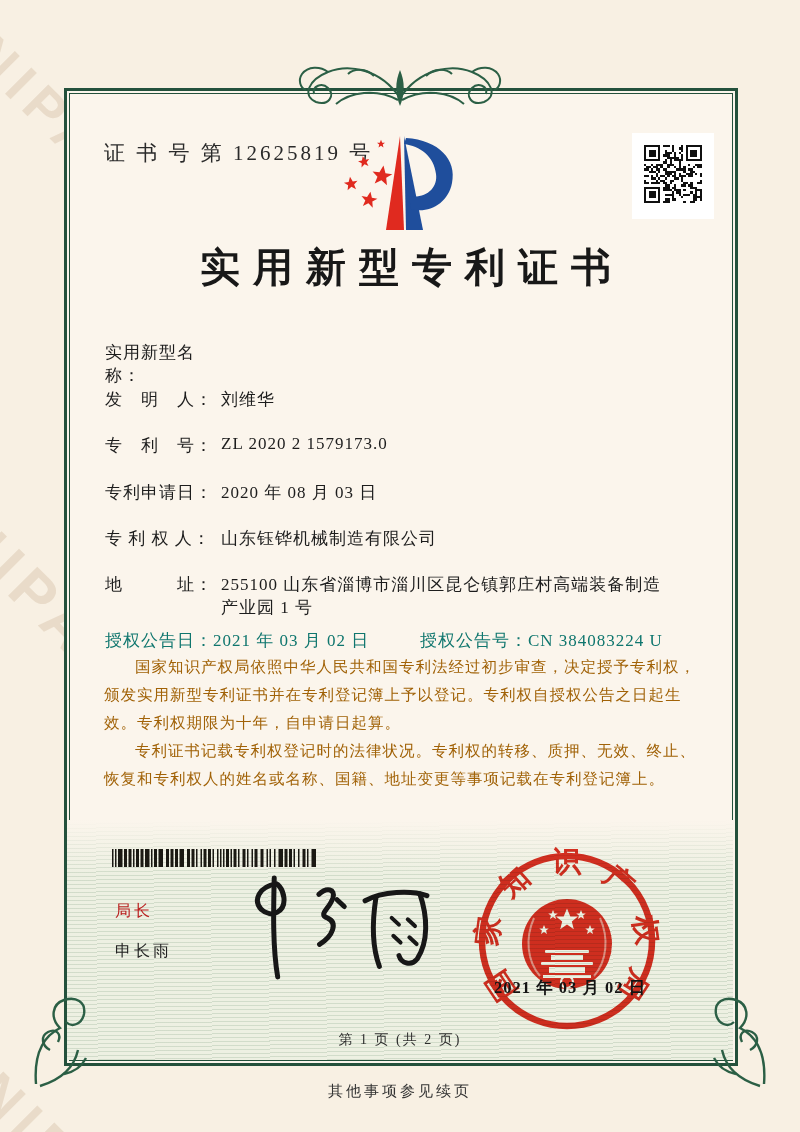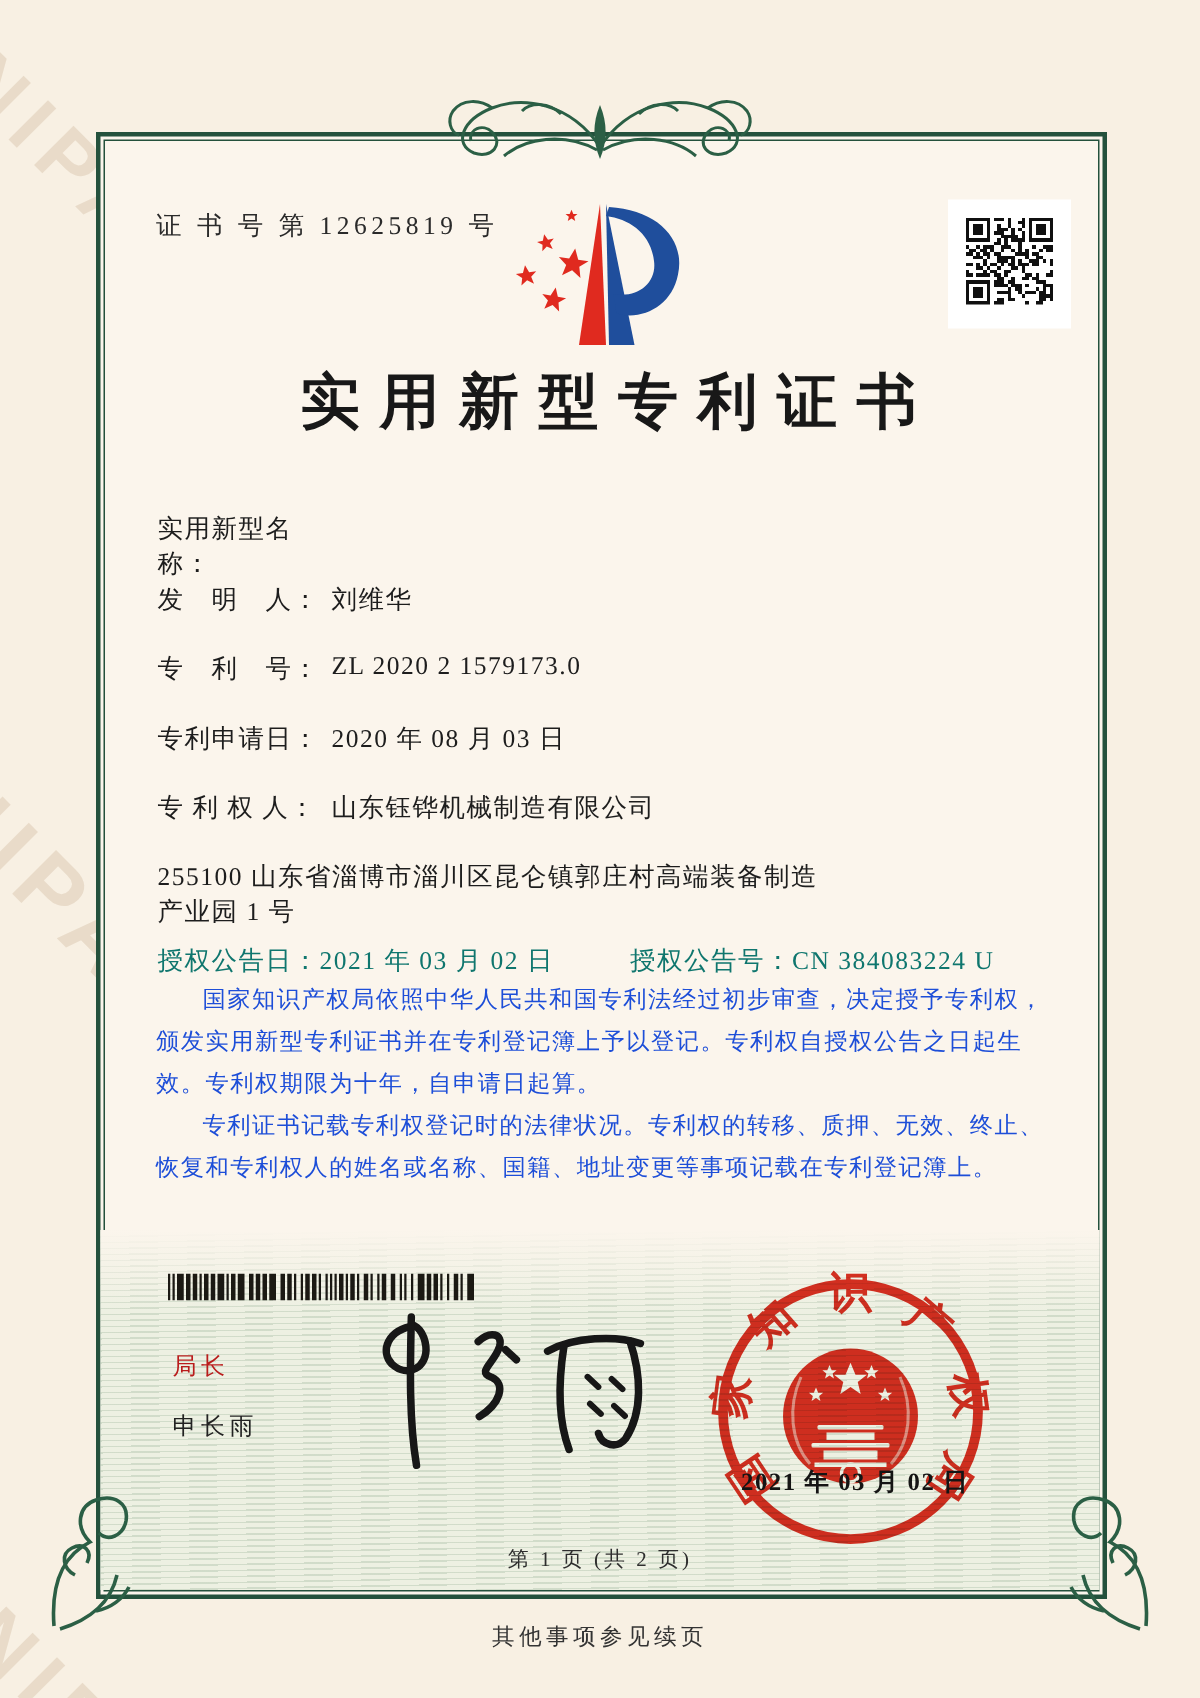--- a/index.html
+++ b/index.html
@@ -16,38 +16,38 @@
   .frame{position:absolute;left:64px;top:88px;width:668px;height:972px;
          border:3px solid #24513c;background:#fbf5ec;}
   .frame-inner{position:absolute;inset:2px;border:1px solid #24513c;}
 
   .waves{position:absolute;left:67px;top:820px;width:666px;height:240px;
          background-color:#edf0e2;
          background-image:repeating-linear-gradient(179deg,rgba(130,162,132,.26) 0 1px,rgba(0,0,0,0) 1px 4px);}
   .waves::before{content:"";position:absolute;left:0;top:0;right:0;height:55px;
          background:linear-gradient(#fbf5ec,rgba(251,245,236,0));}
 
-  .certno{left:104px;top:139px;font-size:17px;letter-spacing:3px;color:#2a2a2a;}
+  .certno{left:104px;top:139px;font-size:21px;letter-spacing:3px;color:#2a2a2a;}
 
   .logo{left:336px;top:130px;}
   .qr-patch{left:632px;top:133px;width:82px;height:86px;background:#ffffff;}
   .qr{left:644px;top:145px;width:58px;height:58px;}
 
   .title{left:0;top:240px;width:800px;text-align:center;font-size:40px;font-weight:700;
          letter-spacing:13px;padding-left:24px;box-sizing:border-box;color:#181818;}
 
   .frow{position:absolute;left:105px;width:600px;display:flex;font-size:17px;color:#1d1d1d;}
   .flabel{flex:0 0 116px;letter-spacing:1px;}
   .fval{flex:1;letter-spacing:1px;white-space:pre-line;}
   .r1{top:341px}.r2{top:388px}.r3{top:434px}.r4{top:481px}.r5{top:527px}.r6{top:573px}
   .grant{position:absolute;left:105px;top:629px;width:620px;font-size:17px;color:#0f766e;letter-spacing:1px;}
   .grant .g2{position:absolute;left:315px;top:0;}
 
   .paras{position:absolute;left:104px;top:653px;width:594px;font-size:15.5px;
-         line-height:28px;color:#1d4ed8;letter-spacing:1px;}
+         line-height:28px;color:#a16207;letter-spacing:1px;}
   .paras p{margin:0;text-indent:2em;}
 
   .barcode{left:112px;top:849px;width:210px;height:18px;}
 
   .sig-title{left:115px;top:901px;font-size:16px;letter-spacing:3px;color:#b91c1c;}
   .sig-name{left:115px;top:941px;font-size:16px;letter-spacing:3px;color:#222;}
   .autograph{left:216px;top:866px;transform:rotate(-2deg);}
 
   .seal{left:472px;top:846px;mix-blend-mode:multiply;opacity:.94;}
   .seal-date{left:494px;top:977px;width:170px;font-size:16.5px;font-weight:700;
@@ -444,20 +444,21 @@
 </div>
 <div class="frow r4">
   <span class="flabel">专利申请日：</span>
   <span class="fval">2020 年 08 月 03 日</span>
 </div>
 <div class="frow r5">
   <span class="flabel">专 利 权 人：</span>
   <span class="fval">山东钰铧机械制造有限公司</span>
 </div>
 <div class="frow r6">
+  <span class="flabel">地　　　址：</span>
   <span class="fval">255100  山东省淄博市淄川区昆仑镇郭庄村高端装备制造
 产业园 1 号</span>
 </div>
 
 <div class="grant">
   <span>授权公告日：</span><span>2021 年 03 月 02 日</span>
   <span class="g2"><span>授权公告号：</span><span>CN 384083224 U</span></span>
 </div>
 
 <div class="paras">

